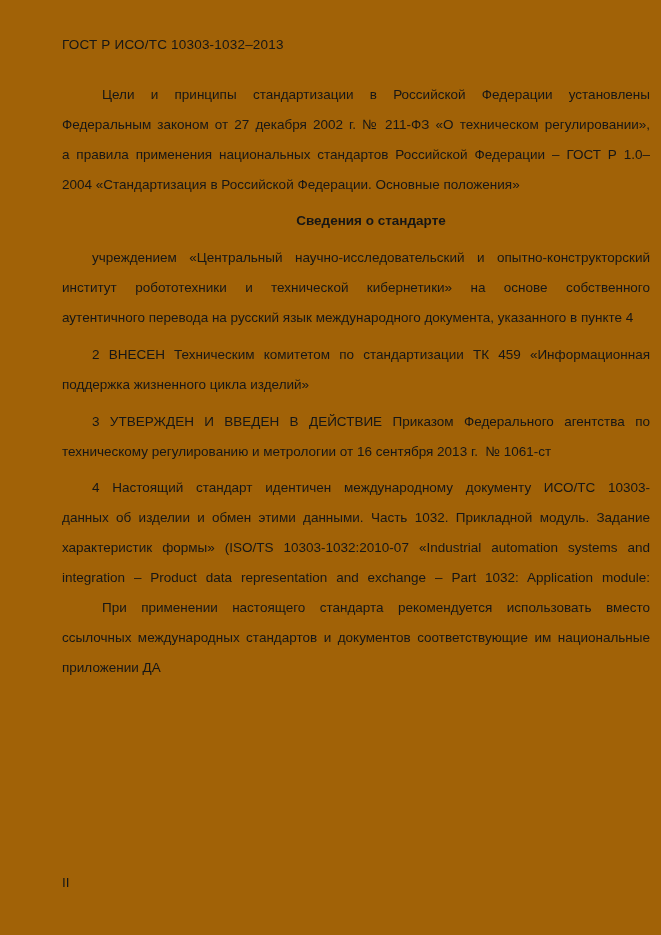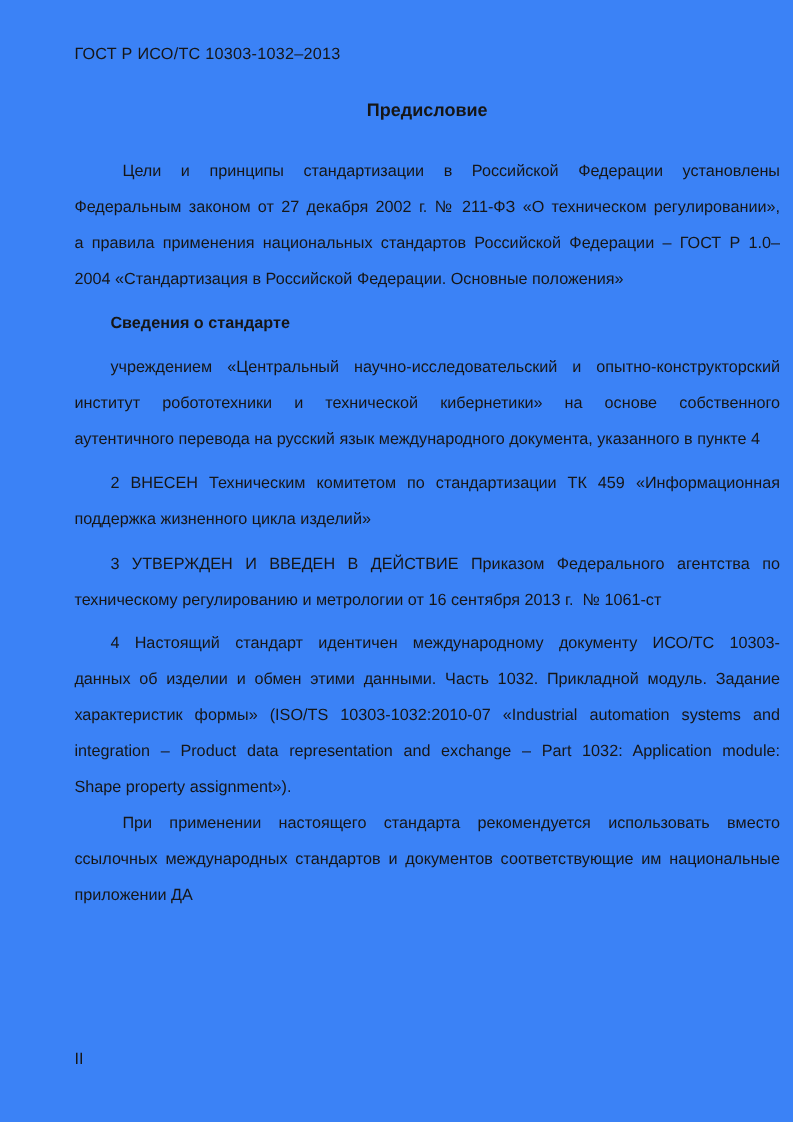--- a/index.html
+++ b/index.html
@@ -4,21 +4,21 @@
 <style>
   html, body {
     margin: 0;
     padding: 0;
     background: #ffffff;
   }
   .page {
     position: relative;
     width: 661px;
     height: 935px;
-    background: #3b82f6;
+    background: #a16207;
     overflow: hidden;
     font-family: "Liberation Sans", "DejaVu Sans", sans-serif;
     font-size: 13.5px;
     color: #161616;
   }
   .content {
     position: absolute;
     left: 62px;
     top: 30px;
     width: 588px;
@@ -44,38 +44,37 @@
   .ln { line-height: 30px; }
   .ln.j {
     text-align: justify;
     text-align-last: justify;
   }
   .ln.last {
     text-align: left;
     white-space: nowrap;
   }
   .block.heading { font-weight: 700; }
-  .block.heading .ln { text-indent: 30px; }
+  .block.heading .ln { text-indent: 30px; text-align: center; }
   .block.numbered .ln:first-child { text-indent: 30px; }
   .block.body .ln:first-child { text-indent: 40px; }
 
   .page-number {
     position: absolute;
     left: 62px;
     top: 868px;
     line-height: 30px;
   }
 </style>
 </head>
 <body>
 
 <div class="page">
   <div class="content">
     <div class="doc-header">ГОСТ Р ИСО/ТС 10303-1032–2013</div>
-    <div class="doc-title">Предисловие</div>
     <div id="paragraphs">
         <div class="block body">
           <div class="ln j">Цели и принципы стандартизации в Российской Федерации установлены</div>
           <div class="ln j">Федеральным законом от 27 декабря 2002 г. № 211-ФЗ «О техническом регулировании»,</div>
           <div class="ln j">а правила применения национальных стандартов Российской Федерации – ГОСТ Р 1.0–</div>
           <div class="ln last">2004 «Стандартизация в Российской Федерации. Основные положения»</div>
         </div>
         <div class="block heading">
           <div class="ln last">Сведения о стандарте</div>
         </div>
@@ -90,21 +89,20 @@
         </div>
         <div class="block numbered">
           <div class="ln j">3 УТВЕРЖДЕН И ВВЕДЕН В ДЕЙСТВИЕ Приказом Федерального агентства по</div>
           <div class="ln last">техническому регулированию и метрологии от 16 сентября 2013 г.&nbsp; № 1061-ст</div>
         </div>
         <div class="block numbered">
           <div class="ln j">4 Настоящий стандарт идентичен международному документу ИСО/ТС 10303-</div>
           <div class="ln j">данных об изделии и обмен этими данными. Часть 1032. Прикладной модуль. Задание</div>
           <div class="ln j">характеристик формы» (ISO/TS 10303-1032:2010-07 «Industrial automation systems and</div>
           <div class="ln j">integration – Product data representation and exchange – Part 1032: Application module:</div>
-          <div class="ln last">Shape property assignment»).</div>
         </div>
         <div class="block body">
           <div class="ln j">При применении настоящего стандарта рекомендуется использовать вместо</div>
           <div class="ln j">ссылочных международных стандартов и документов соответствующие им национальные</div>
           <div class="ln last">приложении ДА</div>
         </div>
       </div>
   </div>
   <div class="page-number">II</div>
 </div>

